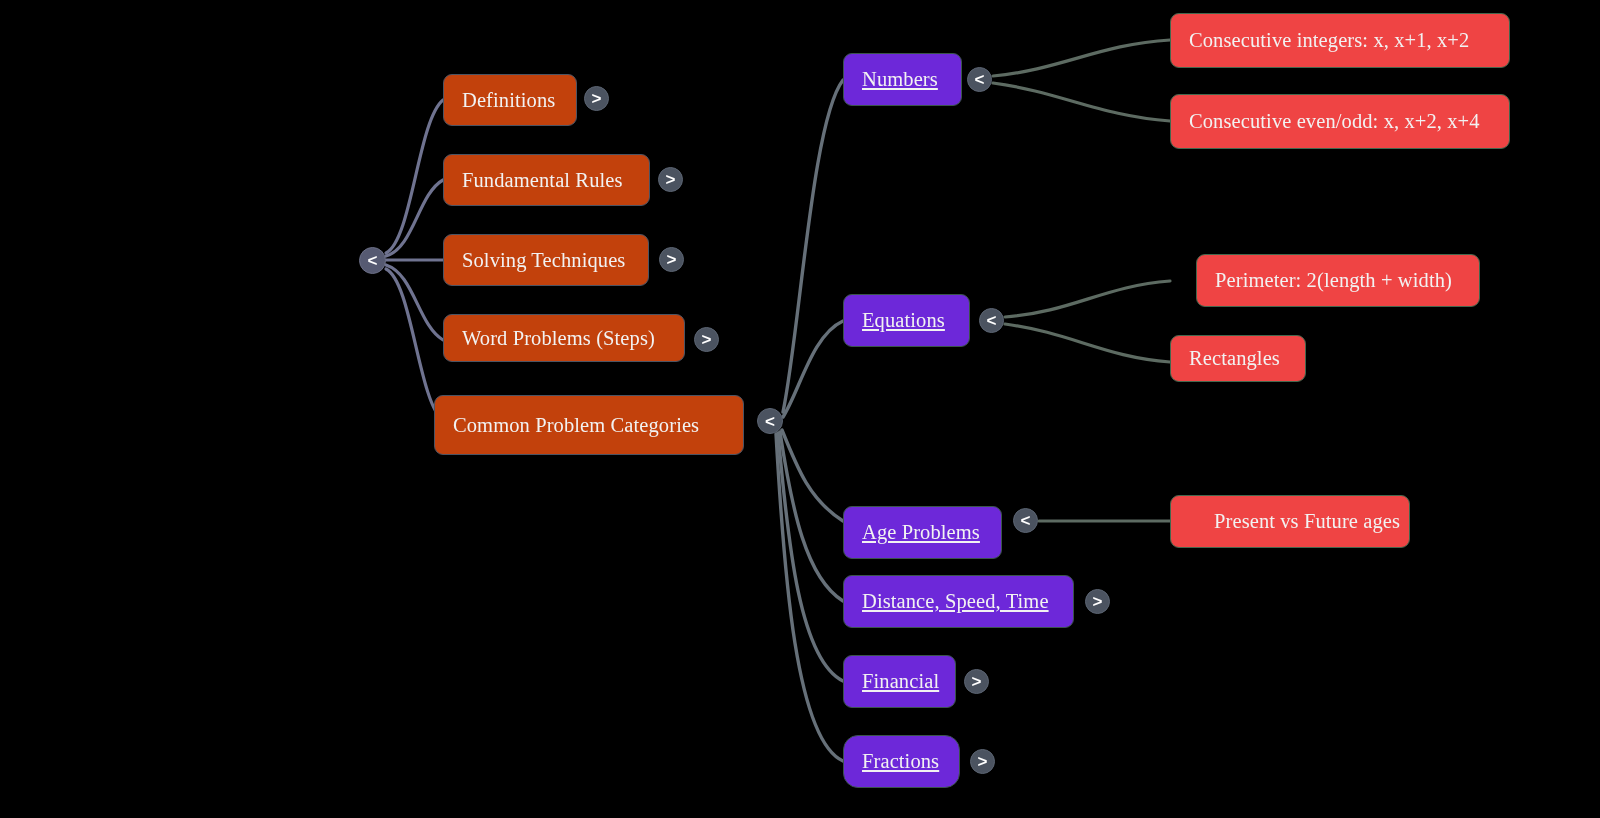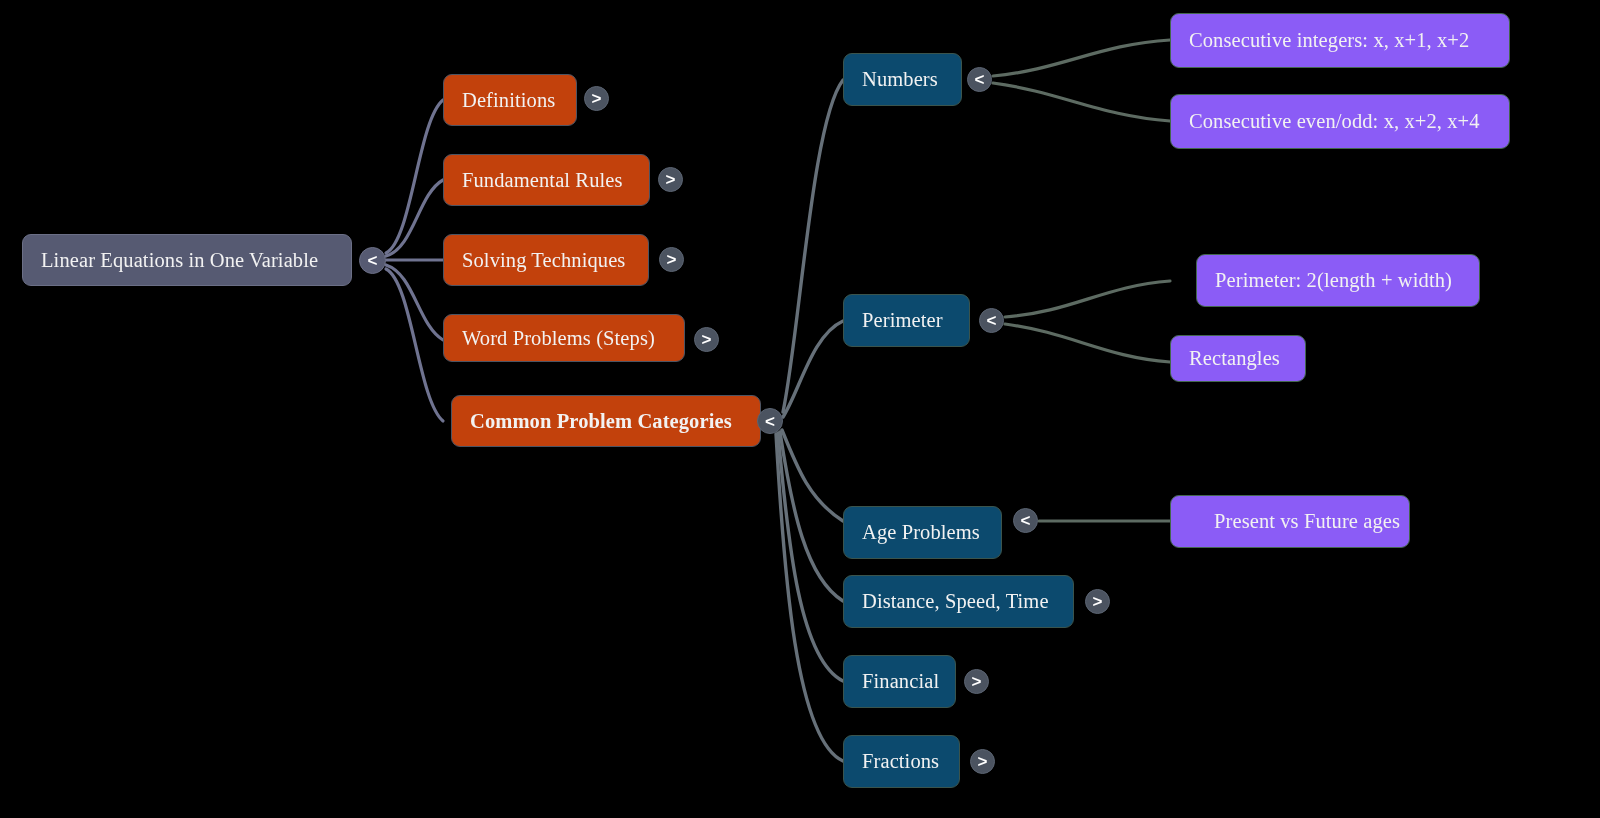--- a/index.html
+++ b/index.html
@@ -44,25 +44,26 @@
   }
   .node.root {
     background: #565a72;
     border: 1px solid #6b6f86;
   }
   .node.level2 {
     background: #c2410c;
     border: 1px solid #4c5463;
   }
   .node.level3 {
-    background: #0c4a6e;
+    background: #6d28d9;
     border: 1px solid #3b544c;
+    text-decoration: underline;
   }
   .node.leaf {
-    background: #8b5cf6;
+    background: #ef4444;
     border: 1px solid #44674e;
   }
   .toggle {
     position: absolute;
     box-sizing: border-box;
     border-radius: 50%;
     display: flex;
     align-items: center;
     justify-content: center;
     color: #ffffff;
@@ -109,23 +110,20 @@
     </g>
     <g fill="none" stroke="#5d6b62" stroke-width="3.2" stroke-linecap="round">
       <path d="M 993,76 C 1060,70 1100,44 1170,40"></path>
       <path d="M 993,83 C 1060,92 1100,116 1170,121"></path>
       <path d="M 1005,317 C 1072,312 1104,286 1170,281"></path>
       <path d="M 1005,324 C 1072,333 1104,357 1170,362"></path>
       <path d="M 1039,521 L 1170,521"></path>
     </g>
   </svg>
 
-  <div class="node root" style="left: 22px; top: 234px; width: 330px; height: 52px;">
-    <span>Linear Equations in One Variable</span>
-  </div>
   <div class="toggle t-root" style="left: 359px; top: 247px; width: 27px; height: 27px;">
     <span>&lt;</span>
   </div>
 
   <div id="level2-nodes">
       <div class="node level2" style="left: 443px; top: 74px; width: 134px; height: 52px;">
         <span>Definitions</span>
       </div>
       <div class="toggle t-level2" style="left: 584px; top: 86px; width: 25px; height: 25px;">
         <span>&gt;</span>
@@ -141,36 +139,36 @@
       </div>
       <div class="toggle t-level2" style="left: 659px; top: 247px; width: 25px; height: 25px;">
         <span>&gt;</span>
       </div>
       <div class="node level2" style="left: 443px; top: 314px; width: 242px; height: 48px;">
         <span>Word Problems (Steps)</span>
       </div>
       <div class="toggle t-level2" style="left: 694px; top: 327px; width: 25px; height: 25px;">
         <span>&gt;</span>
       </div>
-      <div class="node level2" style="left: 451px; top: 395px; width: 310px; height: 52px; font-weight: bold;">
+      <div class="node level2" style="left: 434px; top: 395px; width: 310px; height: 60px;">
         <span>Common Problem Categories</span>
       </div>
       <div class="toggle t-level2" style="left: 757px; top: 408px; width: 26px; height: 26px;">
         <span>&lt;</span>
       </div>
     </div>
   <div id="level3-nodes">
       <div class="node level3" style="left: 843px; top: 53px; width: 119px; height: 53px;">
         <span>Numbers</span>
       </div>
       <div class="toggle t-green" style="left: 967px; top: 67px; width: 25px; height: 25px;">
         <span>&lt;</span>
       </div>
       <div class="node level3" style="left: 843px; top: 294px; width: 127px; height: 53px;">
-        <span>Perimeter</span>
+        <span>Equations</span>
       </div>
       <div class="toggle t-green" style="left: 979px; top: 308px; width: 25px; height: 25px;">
         <span>&lt;</span>
       </div>
       <div class="node level3" style="left: 843px; top: 494px; width: 159px; height: 53px; margin-top: 12px;">
         <span>Age Problems</span>
       </div>
       <div class="toggle t-green" style="left: 1013px; top: 508px; width: 25px; height: 25px;">
         <span>&lt;</span>
       </div>
@@ -179,21 +177,21 @@
       </div>
       <div class="toggle t-green" style="left: 1085px; top: 589px; width: 25px; height: 25px;">
         <span>&gt;</span>
       </div>
       <div class="node level3" style="left: 843px; top: 655px; width: 113px; height: 53px;">
         <span>Financial</span>
       </div>
       <div class="toggle t-green" style="left: 964px; top: 669px; width: 25px; height: 25px;">
         <span>&gt;</span>
       </div>
-      <div class="node level3" style="left: 843px; top: 735px; width: 117px; height: 53px;">
+      <div class="node level3" style="left: 843px; top: 735px; width: 117px; height: 53px; border-radius: 15px;">
         <span>Fractions</span>
       </div>
       <div class="toggle t-green" style="left: 970px; top: 749px; width: 25px; height: 25px;">
         <span>&gt;</span>
       </div>
     </div>
   <div id="leaf-nodes">
       <div class="node leaf" style="left: 1170px; top: 13px; width: 340px; height: 55px;">
         <span>Consecutive integers: x, x+1, x+2</span>
       </div>

